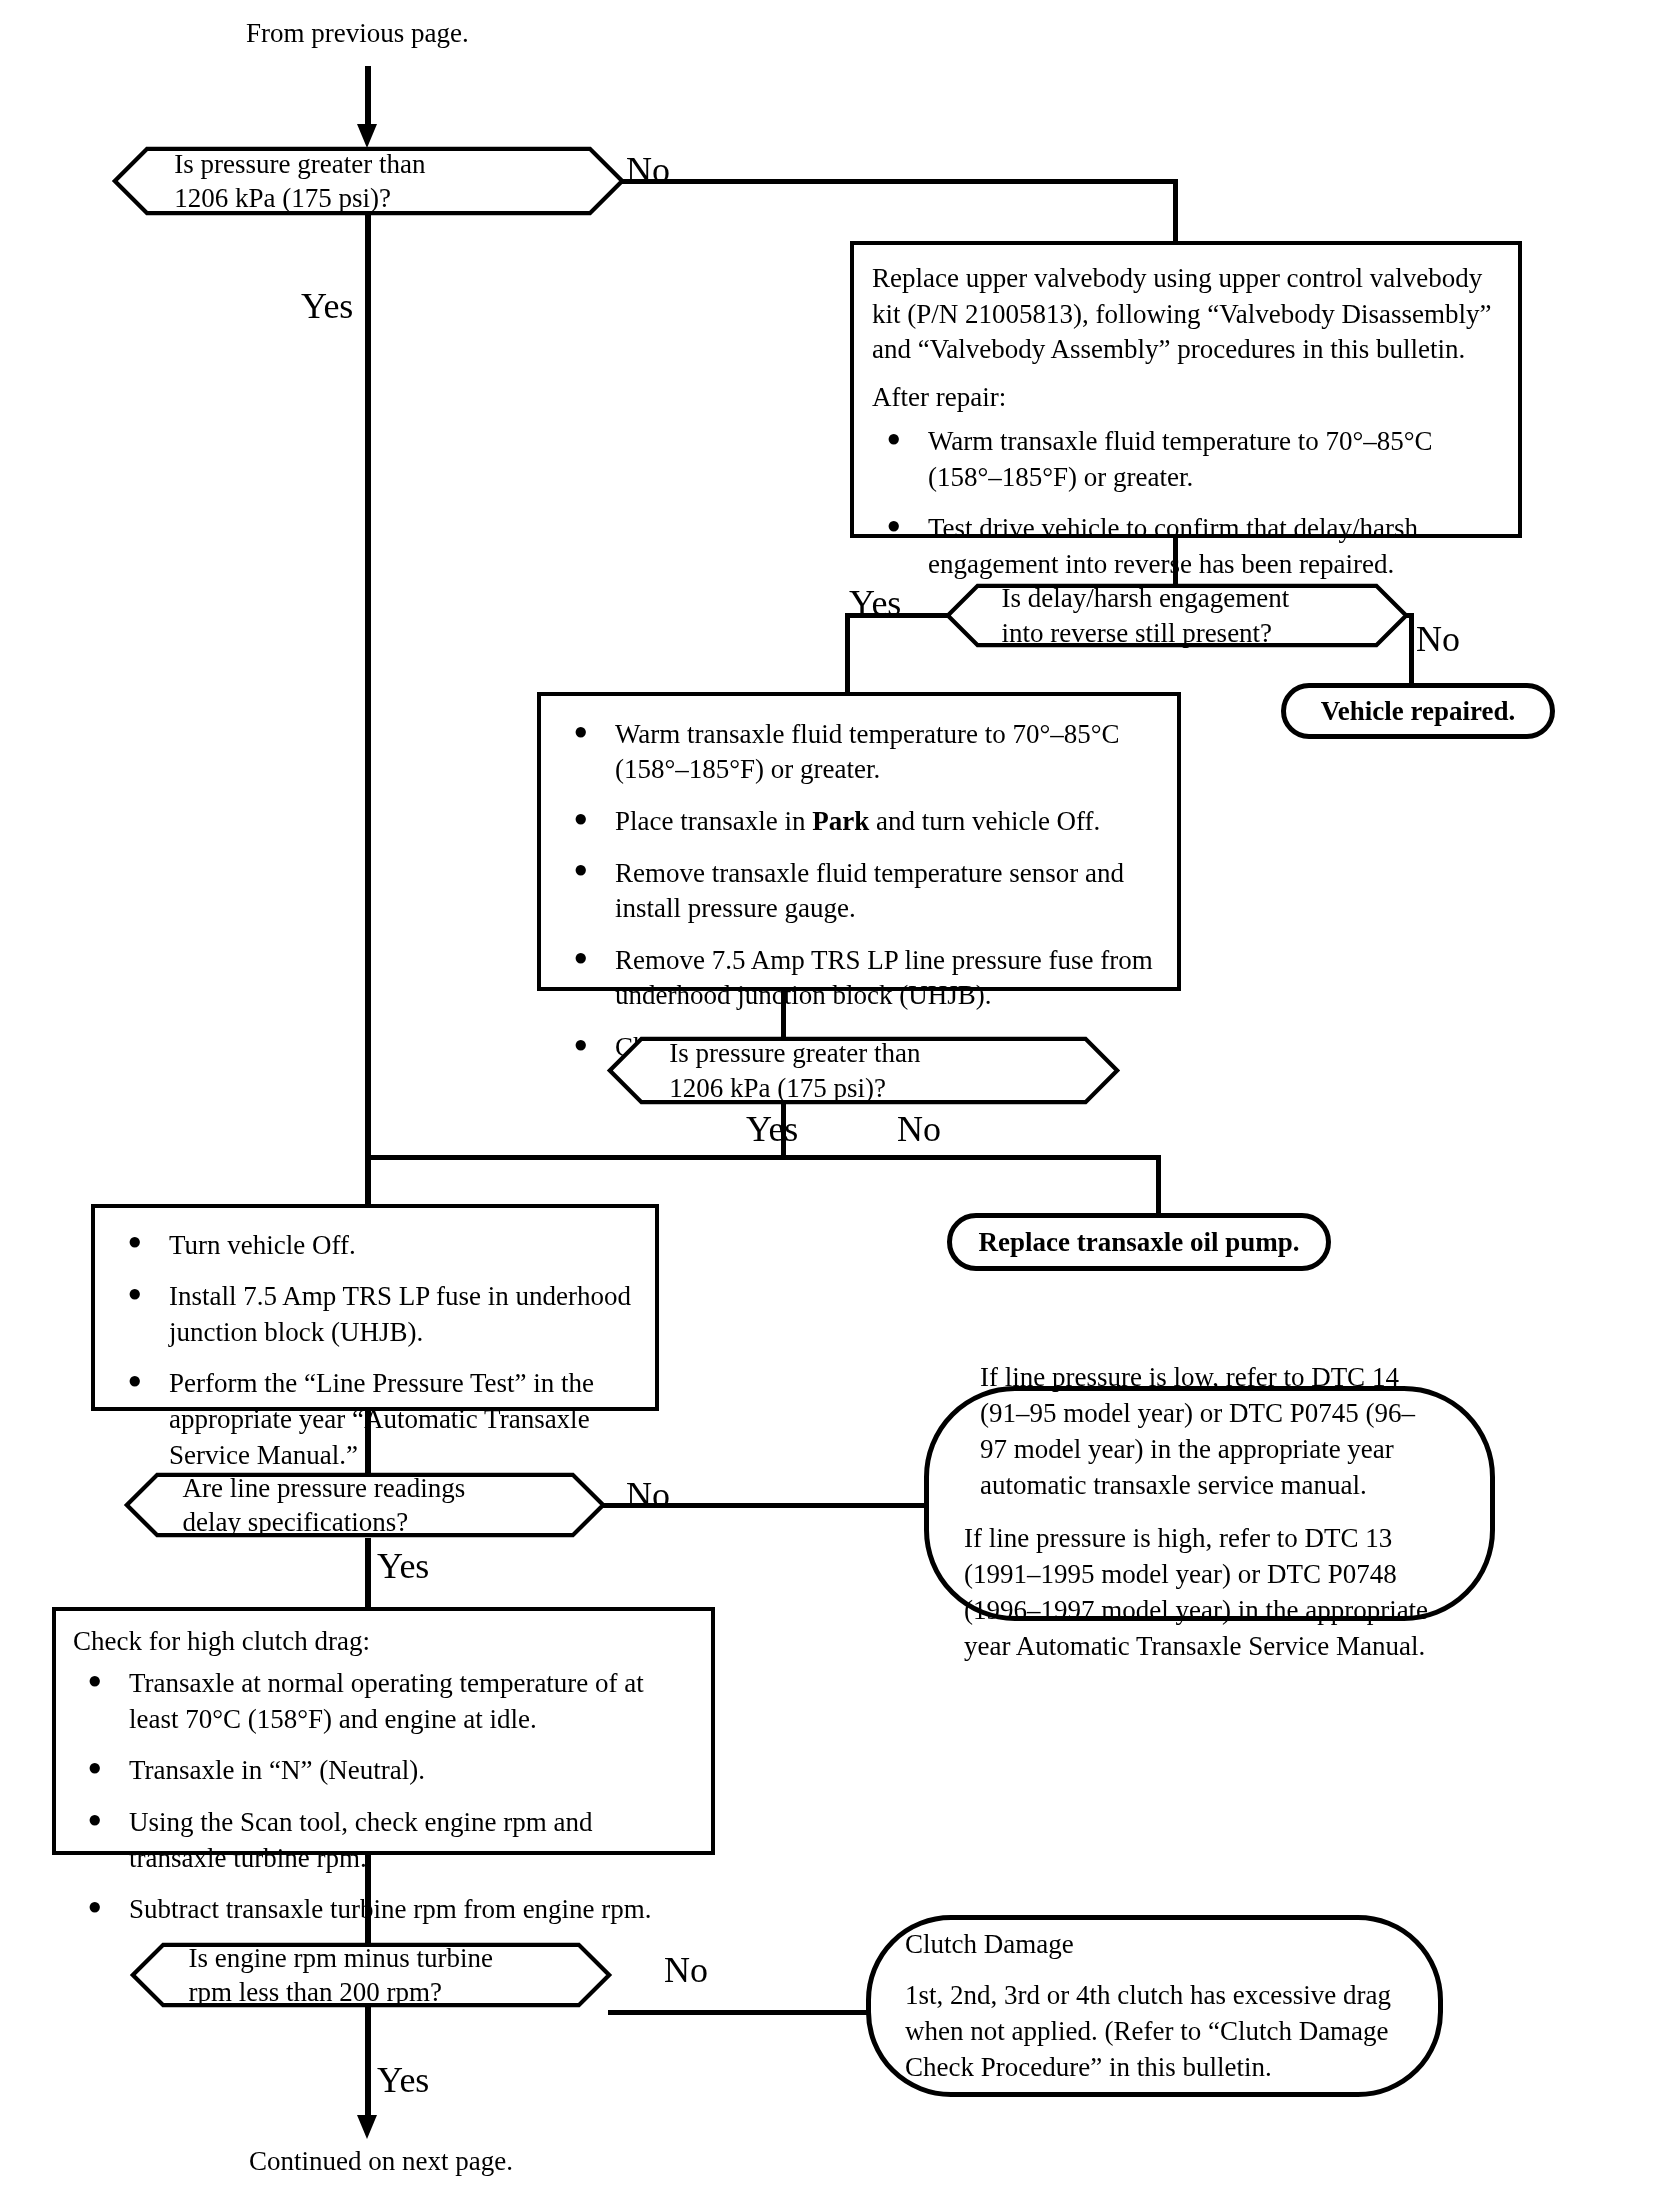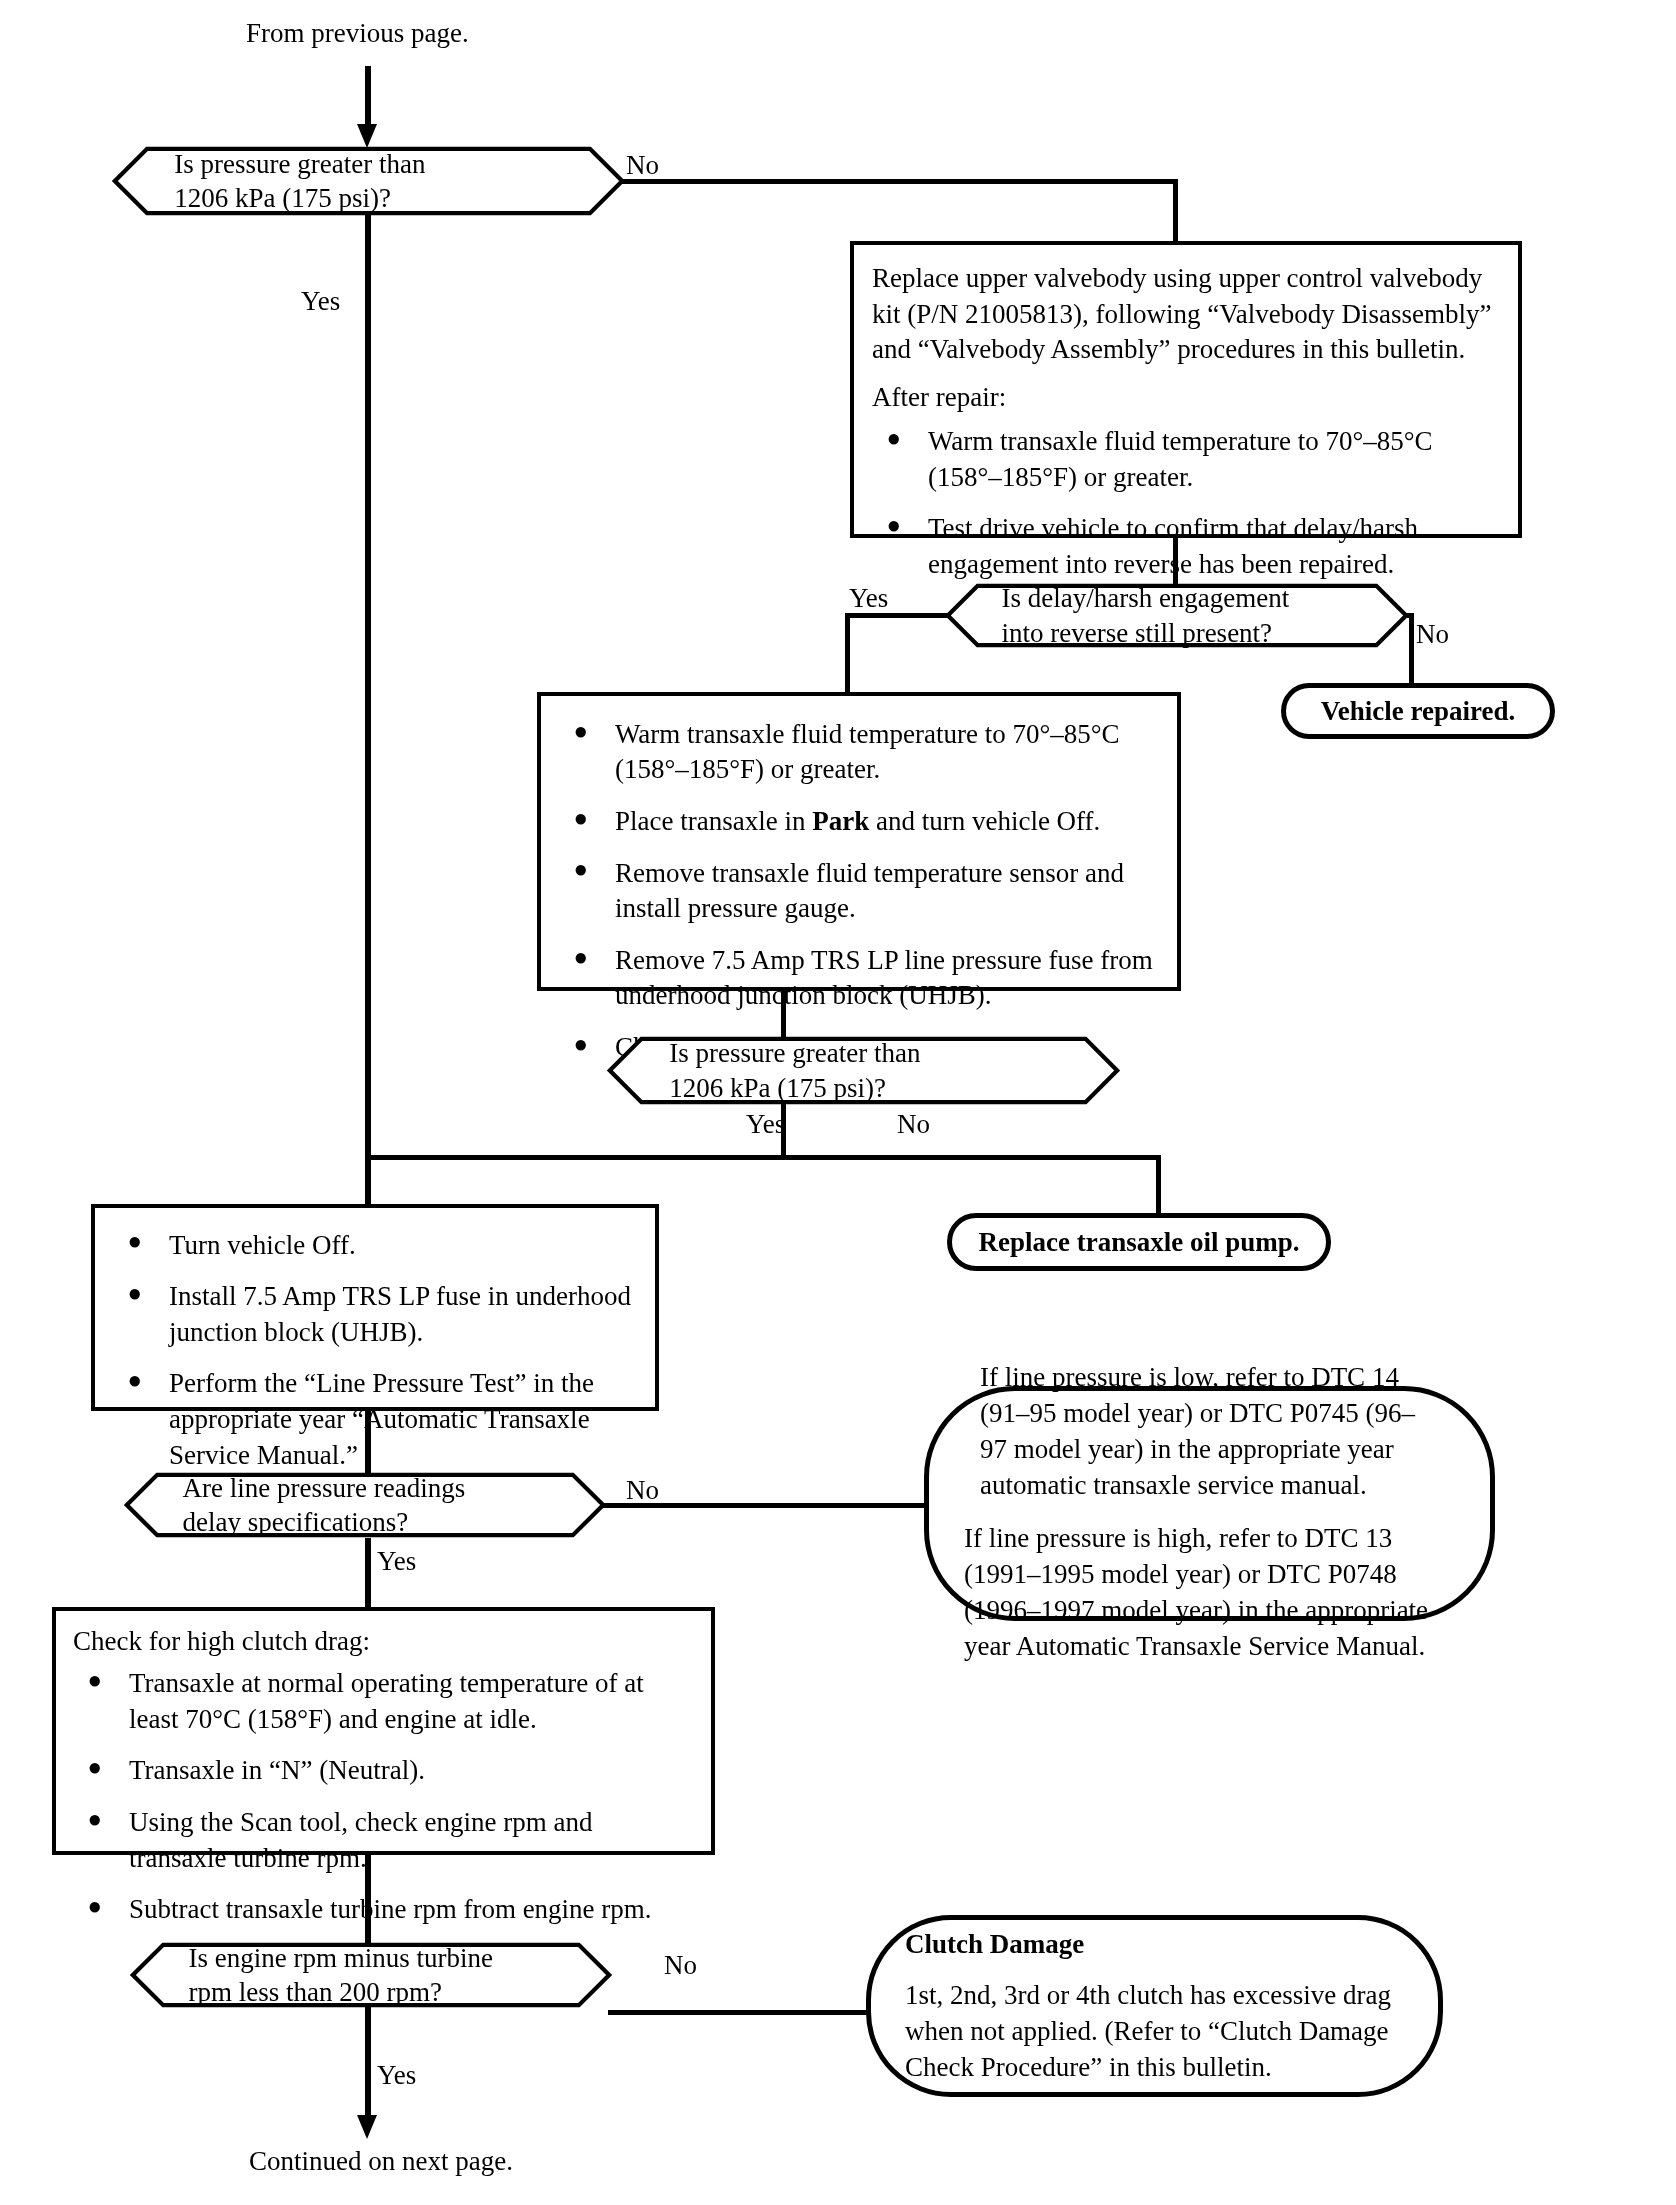--- a/index.html
+++ b/index.html
@@ -4,21 +4,21 @@
 <style>
   html,body{margin:0;padding:0;background:#fff;}
   body{font-family:"Liberation Serif", serif;color:#000;}
   #page{position:relative;width:1676px;height:2205px;background:#fff;overflow:hidden;padding-left:6px;}
 
   
   .node{position:absolute;box-sizing:border-box;}
 
   
   .plain{font-size:27px;line-height:1.15;white-space:nowrap;}
-  .edge-label{position:absolute;font-size:27px;line-height:1;white-space:nowrap;}
+  .edge-label{position:absolute;font-size:36px;line-height:1;white-space:nowrap;}
 
   
   .rect{border:4.3px solid #000;background:#fff;}
   .rect .inner{padding:16px 18px 18px 18px;font-size:27px;line-height:1.32;}
 
   
   .round{border:5.5px solid #000;background:#fff;border-radius:67px;
          display:flex;align-items:center;justify-content:center;}
   .round .inner{padding:11px 24px;font-size:27px;line-height:1.34;width:100%;box-sizing:border-box;}
   .round.center .inner{text-align:center;font-weight:bold;}
@@ -203,21 +203,21 @@
 
   <div class="edge-label" style="left:664px;top:1952px;">No</div>
   <div class="ln" style="left:608px;top:2010px;width:260px;height:4.9px;"></div>
 
   <div class="edge-label" style="left:377px;top:2062px;">Yes</div>
   <div class="ln" style="left:365px;top:2007px;width:5.5px;height:115px;"></div>
   <div class="arrow" style="left:357px;top:2115px;"></div>
 
   <div class="node round" style="left:866px;top:1915px;width:577px;height:182px;border-radius:85px;">
     <div class="inner" style="padding:0 34px;">
-      <p class="lead" style="margin:0 0 14.6px 0;font-weight:bold;">Clutch Damage</p>
+      <p class="lead" style="margin:0 0 14.6px 0;font-weight:normal;">Clutch Damage</p>
       <p class="tail" style="margin:0;">1st, 2nd, 3rd or 4th clutch has excessive drag when not applied. (Refer to “Clutch Damage Check Procedure” in this bulletin.</p>
     </div>
   </div>
 
   <div class="node plain" style="left:249px;top:2146px;">Continued on next page.</div>
 
 </div>
 
 
 </body></html>

